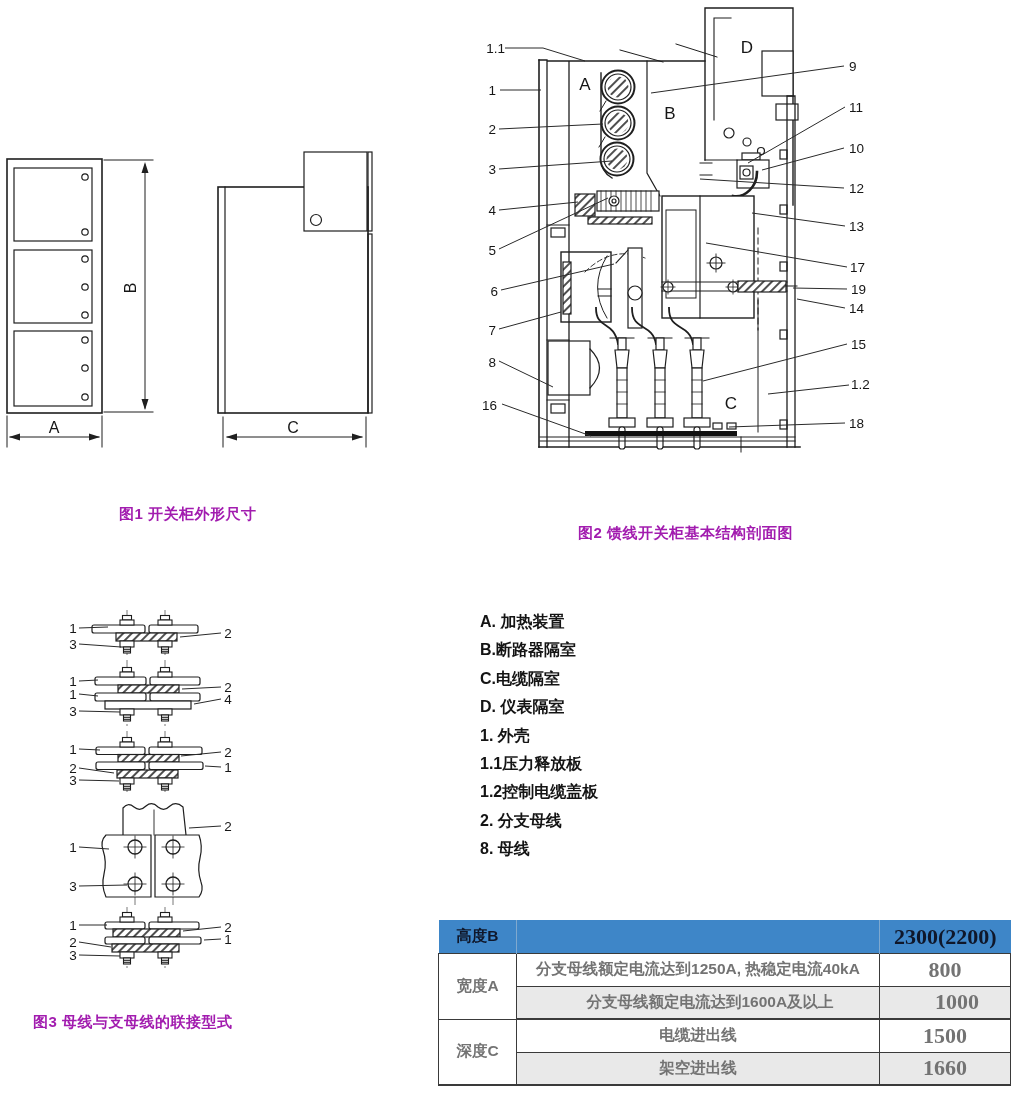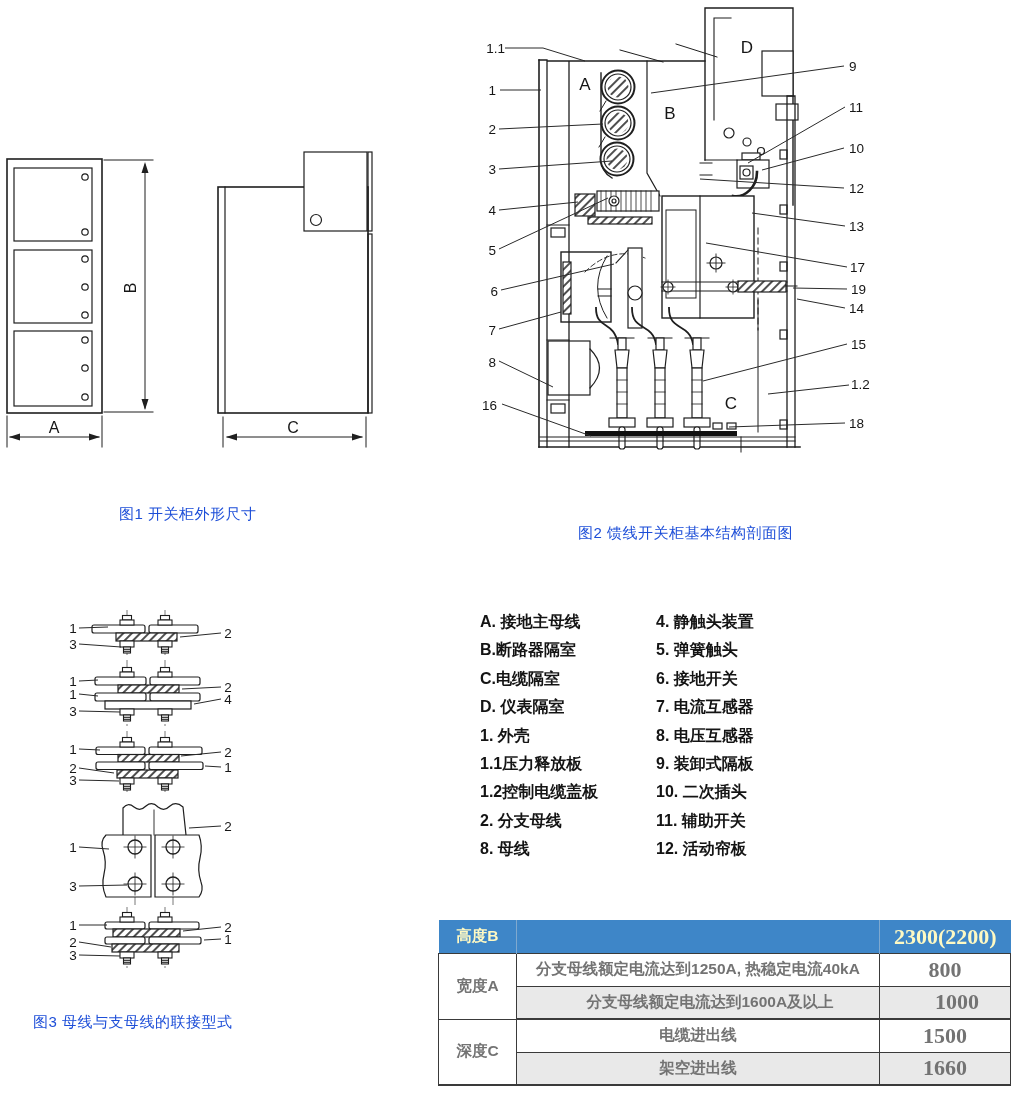--- a/index.html
+++ b/index.html
@@ -6,28 +6,28 @@
   .page{position:relative;width:1019px;height:1093px;background:#fff;overflow:hidden;
         font-family:"Liberation Sans",sans-serif;color:#111;}
   svg.art{position:absolute;left:0;top:0;width:1019px;height:1093px;}
   .art-g{stroke:#1f1f1f;stroke-width:1.2;fill:none;stroke-linecap:square;}
   .lead{stroke:#2a2a2a;stroke-width:1;fill:none;}
   .cl{fill:#161616;font-family:"Liberation Sans",sans-serif;font-size:13.5px;}
   .cl.end{text-anchor:end;}
   .cl.mid{text-anchor:middle;}
   .letter{fill:#161616;font-family:"Liberation Sans",sans-serif;font-size:17px;text-anchor:middle;}
   .dimtxt{fill:#161616;font-family:"Liberation Sans",sans-serif;font-size:16px;text-anchor:middle;}
-  .caption{position:absolute;font-size:15px;font-weight:400;color:#1d4ed8;letter-spacing:.5px;white-space:nowrap;}
+  .caption{position:absolute;font-size:15px;font-weight:700;color:#a21caf;letter-spacing:.5px;white-space:nowrap;}
   .legend-col{position:absolute;white-space:nowrap;color:#141414;}
   .legend-col .li{height:28.4px;line-height:28.4px;font-size:16px;font-weight:bold;}
   .legend-col.c3 .li{height:24.3px;line-height:24.3px;font-size:15px;font-weight:normal;}
   table.spec{position:absolute;left:438px;top:920px;width:572px;border-collapse:collapse;
              table-layout:fixed;border-bottom:2.5px solid #3a3a3a;}
   table.spec td{padding:0;text-align:center;vertical-align:middle;font-size:15.5px;font-weight:bold;}
-  table.spec tr.hd td{background:#3e86c8;color:#fef9c3;height:33px;border:none;}
+  table.spec tr.hd td{background:#3e86c8;color:#0f172a;height:33px;border:none;}
   table.spec tr.hd td.c1{border-right:1.5px solid #7fa9cf;}
   table.spec tr.hd td.c2{border-right:1.5px solid #7fa9cf;}
   table.spec td.val{font-family:"Liberation Serif",serif;font-size:22px;font-weight:bold;}
   table.spec tr.bd td{border:1.5px solid #3a3a3a;height:31.5px;background:#fff;color:#737373;}
   table.spec tr.bd.alt td{background:#e9e9e9;}
   table.spec tr.bd td.grp{background:#fff;}
   table.spec tr.gsep td{border-bottom:2.5px solid #3a3a3a;padding-left:24px;}
 </style>
 </head>
 <body>
@@ -362,40 +362,29 @@
     <text class="cl mid" x="228" y="931.5">2</text>
     <text class="cl mid" x="228" y="943.5">1</text>
   </g>
 </svg>
 
 <div class="caption" style="left:119px;top:505px;">图1 开关柜外形尺寸</div>
 <div class="caption" style="left:578px;top:524px;">图2  馈线开关柜基本结构剖面图</div>
 <div class="caption" style="left:33px;top:1013px;text-align:center;">图3 母线与支母线的联接型式</div>
 
 <div class="legend-col" style="left:480px;top:608px;">
-  <div class="li">A. 接地主母线</div>
+  <div class="li">A. 加热装置</div>
   <div class="li">B.断路器隔室</div>
   <div class="li">C.电缆隔室</div>
   <div class="li">D. 仪表隔室</div>
   <div class="li">1. 外壳</div>
   <div class="li">1.1压力释放板</div>
   <div class="li">1.2控制电缆盖板</div>
   <div class="li">2. 分支母线</div>
   <div class="li">8. 母线</div>
-</div>
-<div class="legend-col" style="left:656px;top:608px;">
-  <div class="li">4. 静触头装置</div>
-  <div class="li">5. 弹簧触头</div>
-  <div class="li">6. 接地开关</div>
-  <div class="li">7. 电流互感器</div>
-  <div class="li">8. 电压互感器</div>
-  <div class="li">9. 装卸式隔板</div>
-  <div class="li">10. 二次插头</div>
-  <div class="li">11. 辅助开关</div>
-  <div class="li">12. 活动帘板</div>
 </div>
 
 <table class="spec">
   <colgroup>
         <col style="width:78px">
         <col style="width:363px">
         <col style="width:131px">
       </colgroup>
   <tbody>
   <tr class="hd">

